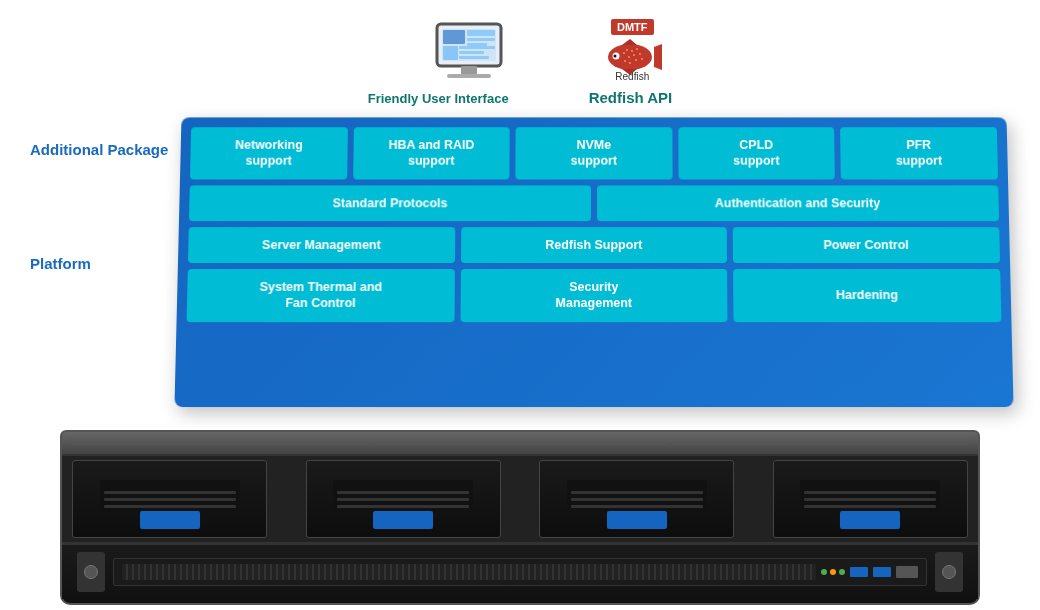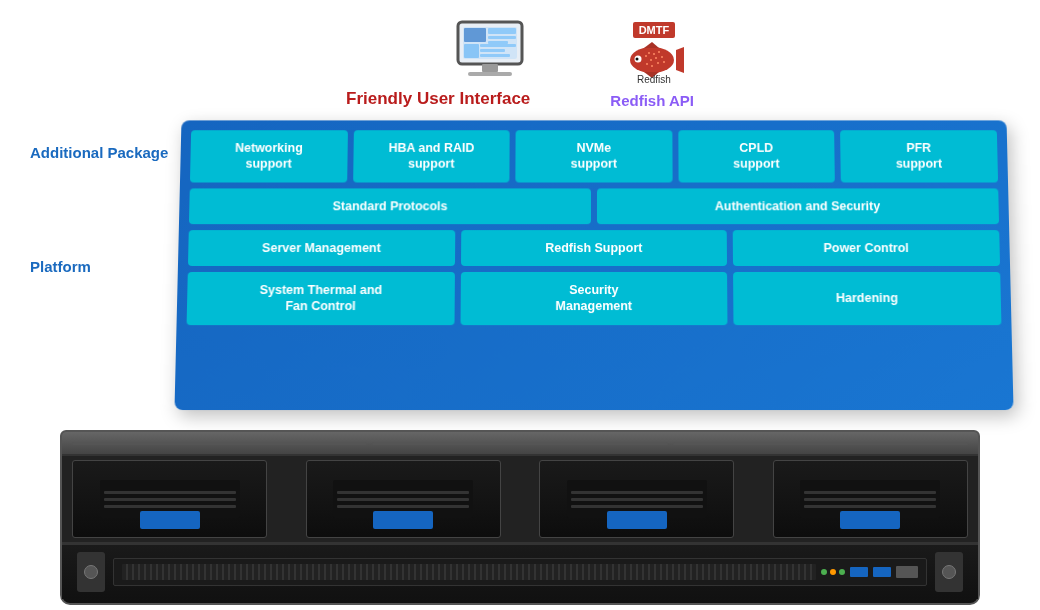--- a/index.html
+++ b/index.html
@@ -22,22 +22,22 @@
     }
 
     .top-item {
       display: flex;
       flex-direction: column;
       align-items: flex-end;
       gap: 6px;
     }
 
     .top-item-label {
-      color: #b91c1c;
-      font-size: 17px;
+      color: #0f766e;
+      font-size: 13px;
       font-weight: bold;
       text-align: center;
     }
 
     .icon-monitor {
       width: 80px;
       height: 65px;
     }
 
     .icon-tool {
@@ -345,21 +345,21 @@
           <circle cx="22" cy="16" r="1" fill="#ff8a65"></circle>
           <circle cx="38" cy="17" r="1" fill="#ff8a65"></circle>
           <circle cx="34" cy="23" r="1" fill="#ff8a65"></circle>
           <circle cx="28" cy="26" r="1" fill="#ff8a65"></circle>
           <circle cx="23" cy="24" r="1" fill="#ff8a65"></circle>
           <circle cx="40" cy="22" r="1" fill="#ff8a65"></circle>
         </svg>
         <div style="font-size:10px; color:#333; margin-top:-4px;">Redfish</div>
       </div>
     </div>
-    <span class="top-item-label redfish-api-label" style="color:#8b5cf6;">Redfish API</span>
+    <span class="top-item-label redfish-api-label" style="color:#0f766e;">Redfish API</span>
   </div>
 
 </div>
 
 <div class="main-area" style="margin-top:0; padding: 0 30px 0 30px; align-items: flex-start;">
 
   <div class="labels-col" style="padding-top: 15px; padding-right: 10px; min-width: 130px;">
     <div class="side-label additional">Additional Package</div>
     <div class="side-label platform">Platform</div>
   </div>

